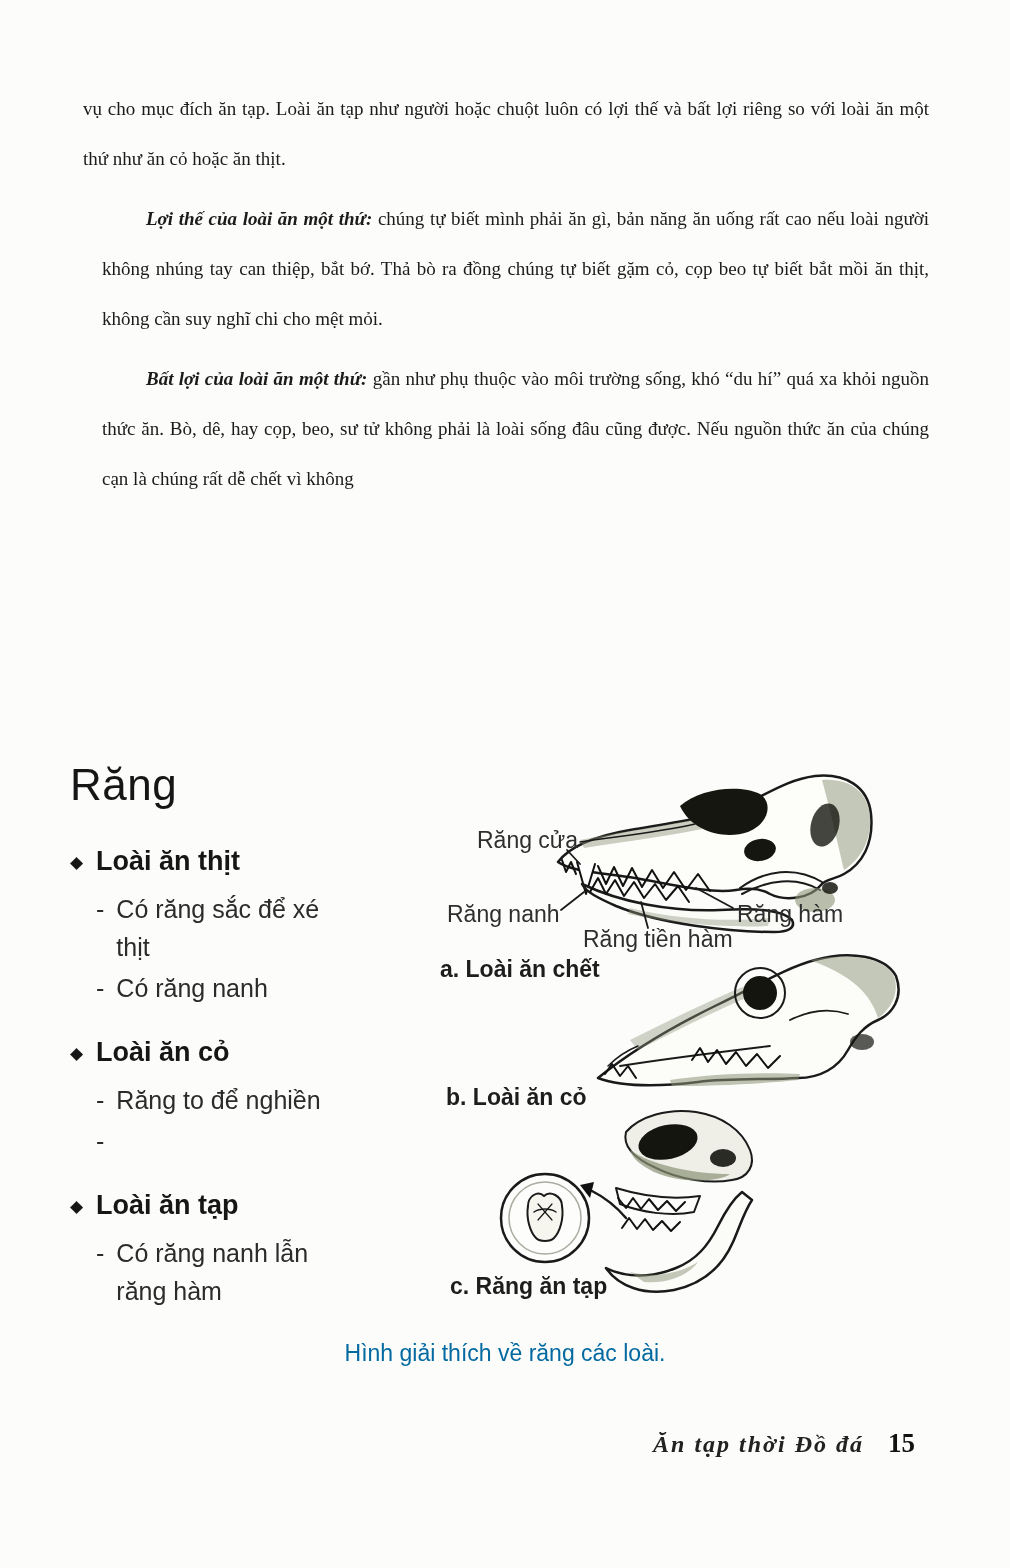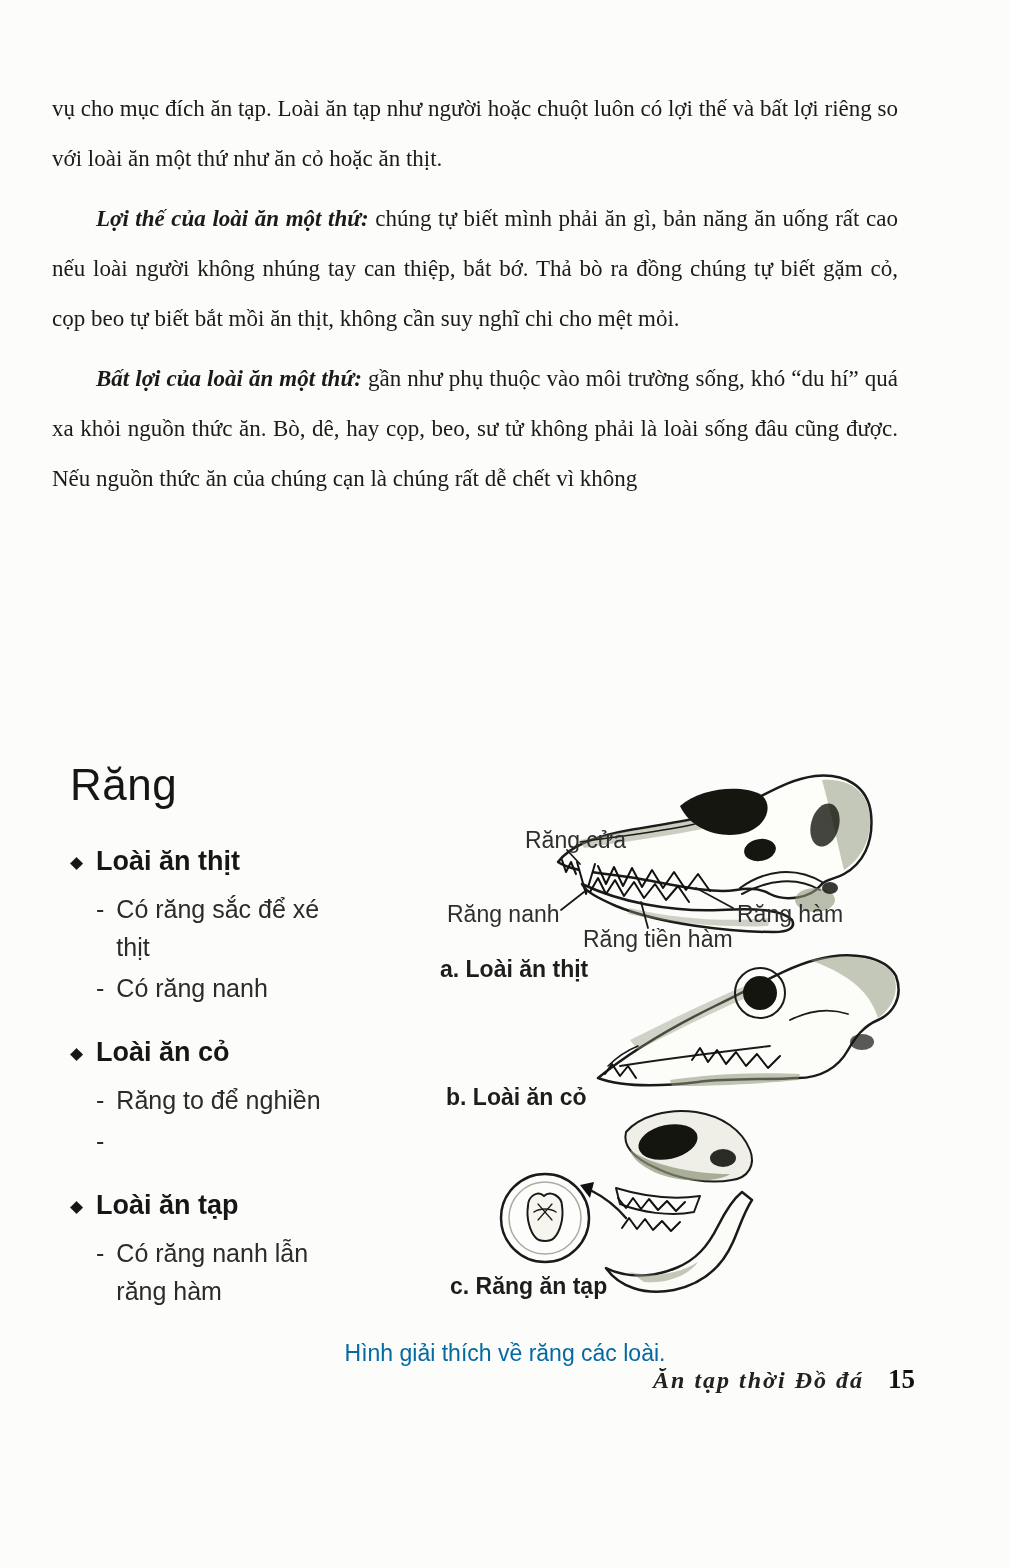--- a/index.html
+++ b/index.html
@@ -3,26 +3,26 @@
 <meta charset="utf-8">
 <style>
   html,body{margin:0;padding:0;background:#e8e8e4;}
   .page{
     position:relative;width:1010px;height:1568px;margin:0 auto;
     background:#fcfcfa;color:#1b1b1b;overflow:hidden;
     font-family:"Liberation Serif","DejaVu Serif",serif;
   }
   
   .body-text{
-    position:absolute;left:52px;top:84px;width:846px;
-    font-size:23px;line-height:50px;text-align:justify;
+    position:absolute;left:83px;top:84px;width:846px;
+    font-size:19px;line-height:50px;text-align:justify;
   }
   .para{margin:0;}
   .para + .para{margin-top:10px;}
-  .para.indent{text-indent:44px;}
+  .para.indent{text-indent:44px;margin-left:19px;}
   .lead{font-weight:bold;font-style:italic;}
   
   .sidebar{
     position:absolute;left:70px;top:748px;width:310px;
     font-family:"Liberation Sans","DejaVu Sans",sans-serif;color:#161616;
   }
   .sidebar h2{margin:12px 0 36px 0;font-size:44px;font-weight:normal;letter-spacing:.5px;}
   .group{margin-bottom:30px;}
   .group-title{display:flex;align-items:center;gap:13px;font-weight:bold;font-size:27px;margin-bottom:13px;}
   .diamond{font-size:17px;line-height:1;transform:translateY(1px);}
@@ -38,21 +38,21 @@
     font-size:23px;color:#2e2e2e;
   }
   .fig-sub{font-weight:bold;color:#1d1d1d;}
   .caption{
     position:absolute;left:0;right:0;top:1340px;text-align:center;
     font-family:"Liberation Sans","DejaVu Sans",sans-serif;
     font-size:23px;color:#0369a1;
   }
   
   .footer{
-    position:absolute;right:95px;top:1364px;
+    position:absolute;right:95px;top:1428px;
     display:flex;align-items:baseline;gap:24px;
   }
   .book-title{
     font-family:"Liberation Serif","DejaVu Serif",serif;
     font-style:italic;font-weight:bold;font-size:24px;letter-spacing:2px;color:#222;
   }
   .page-num{
     font-family:Liberation Serif, serif;
     font-weight:bold;font-size:27px;color:#111;
   }
@@ -186,26 +186,26 @@
       </g>
 
       <g stroke="#1a1a1a" stroke-width="1.8">
         <line x1="137" y1="90" x2="150" y2="104"></line>
         <line x1="131" y1="150" x2="154" y2="132"></line>
         <line x1="218" y1="168" x2="211" y2="142"></line>
         <line x1="303" y1="148" x2="266" y2="128"></line>
       </g>
     </svg>
 
-    <span class="fig-label" style="left:47px;top:67px;margin-left:48px;">Răng cửa</span>
+    <span class="fig-label" style="left:47px;top:67px;">Răng cửa</span>
     <span class="fig-label" style="left:17px;top:141px;">Răng nanh</span>
     <span class="fig-label" style="left:153px;top:166px;">Răng tiền hàm</span>
     <span class="fig-label" style="left:307px;top:141px;">Răng hàm</span>
 
-    <span class="fig-label fig-sub" style="left:10px;top:196px;">a. Loài ăn thịt</span>
+    <span class="fig-label fig-sub" style="left:10px;top:196px;">a. Loài ăn chết</span>
     <span class="fig-label fig-sub" style="left:16px;top:324px;">b. Loài ăn cỏ</span>
     <span class="fig-label fig-sub" style="left:20px;top:513px;">c. Răng ăn tạp</span>
   </figure>
 
   <div class="caption">Hình giải thích về răng các loài.</div>
 
   <div class="footer">
     <span class="book-title">Ăn tạp thời Đồ đá</span>
     <span class="page-num">15</span>
   </div>

